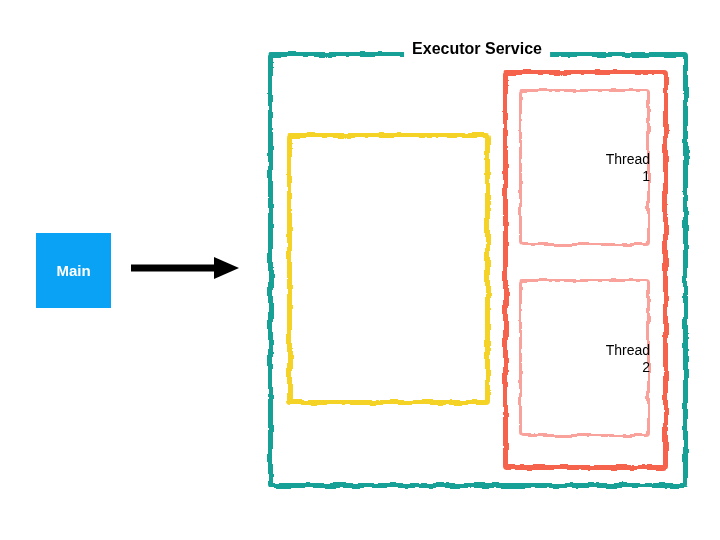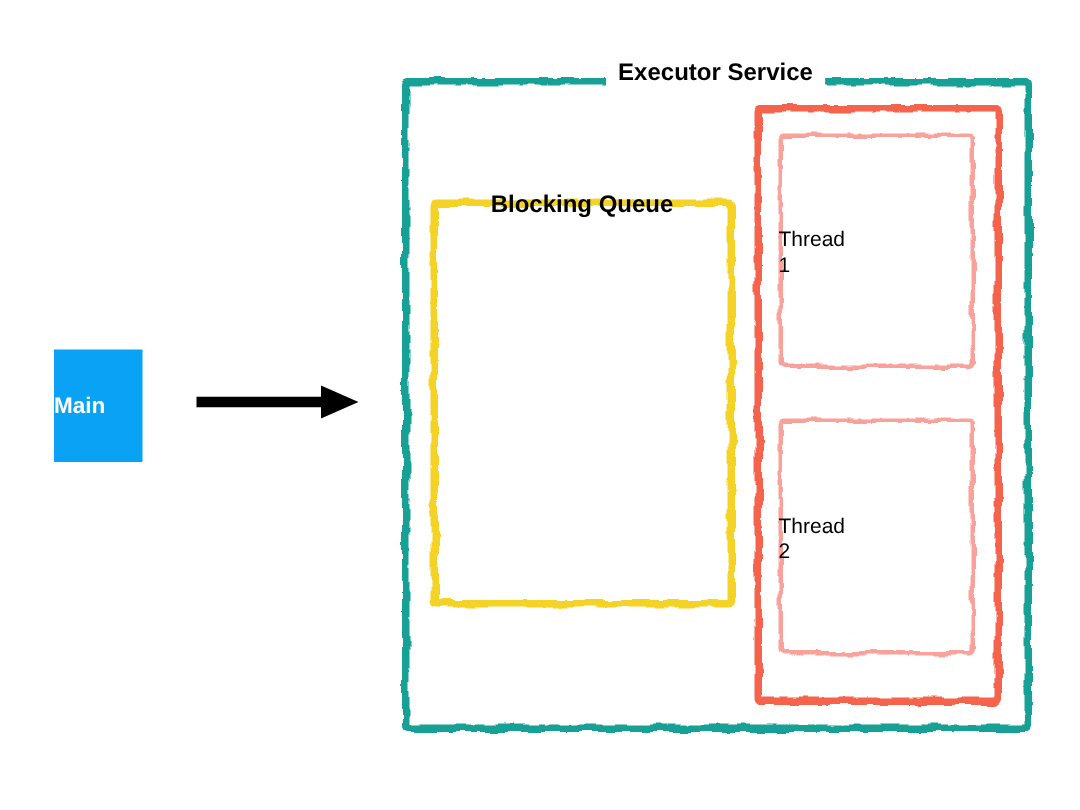--- a/index.html
+++ b/index.html
@@ -61,37 +61,37 @@
   .executor-label {
     left: 477px; top: 40px;
     background: var(--background, #ffffff);
     padding: 0 8px;
   }
   .threadpool-label { left: 585px; top: 62px; }
   .queue-label { left: 388px; top: 128px; }
   .thread-label {
     position: absolute;
     left: 519px; width: 131px;
-    text-align: left;
+    text-align: right;
     font-size: 14px;
     line-height: 17px;
     color: var(--label-text, #000000);
     z-index: 3;
   }
   .thread-label.t1 { top: 151px; }
   .thread-label.t2 { top: 342px; }
   
   .main-box {
     position: absolute;
     left: 36px; top: 233px;
-    width: 59px; height: 75px;
+    width: 75px; height: 75px;
     background: var(--main-bg, #0AA2F5);
     display: flex;
     align-items: center;
-    justify-content: flex-start;
+    justify-content: center;
   }
   .main-label {
     color: var(--main-text, #ffffff);
     font-weight: bold;
     font-size: 15px;
   }
   .arrow-svg {
     position: absolute;
     left: 130px; top: 256px;
   }
@@ -122,21 +122,20 @@
     <div>1</div>
   </div>
 
   <div class="sketch thread-box t2"></div>
   <div class="thread-label t2">
     <div>Thread</div>
     <div>2</div>
   </div>
 
   <div class="sketch queue-box"></div>
-  <div class="box-label queue-label">Blocking Queue</div>
 
   <div class="main-box">
     <span class="main-label">Main</span>
   </div>
 
   <svg class="arrow-svg" width="110" height="24" viewBox="0 0 110 24">
     <line x1="1" y1="12" x2="86" y2="12" stroke="#000000" stroke-width="7"></line>
     <polygon points="84,1 109,12 84,23" fill="#000000"></polygon>
   </svg>
 

